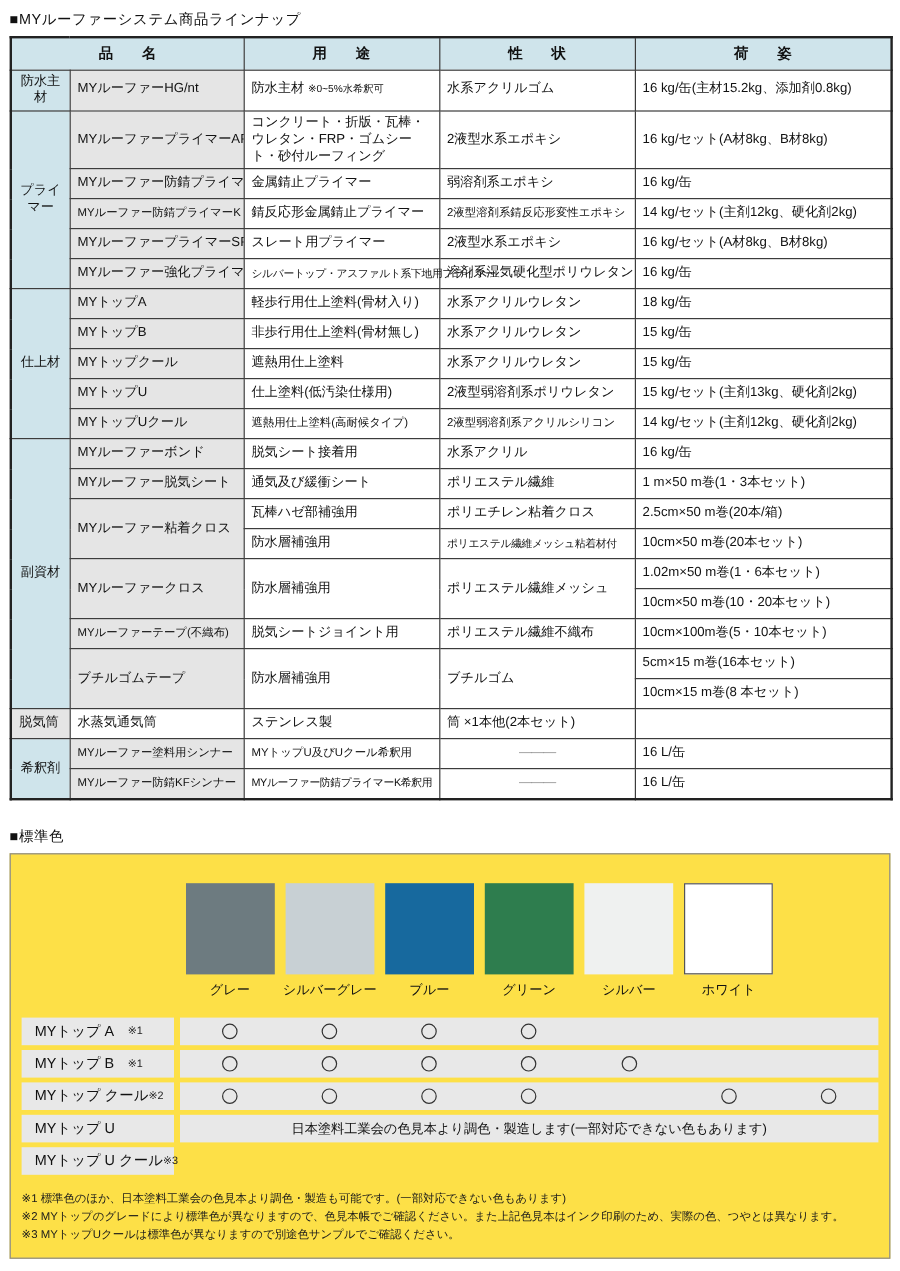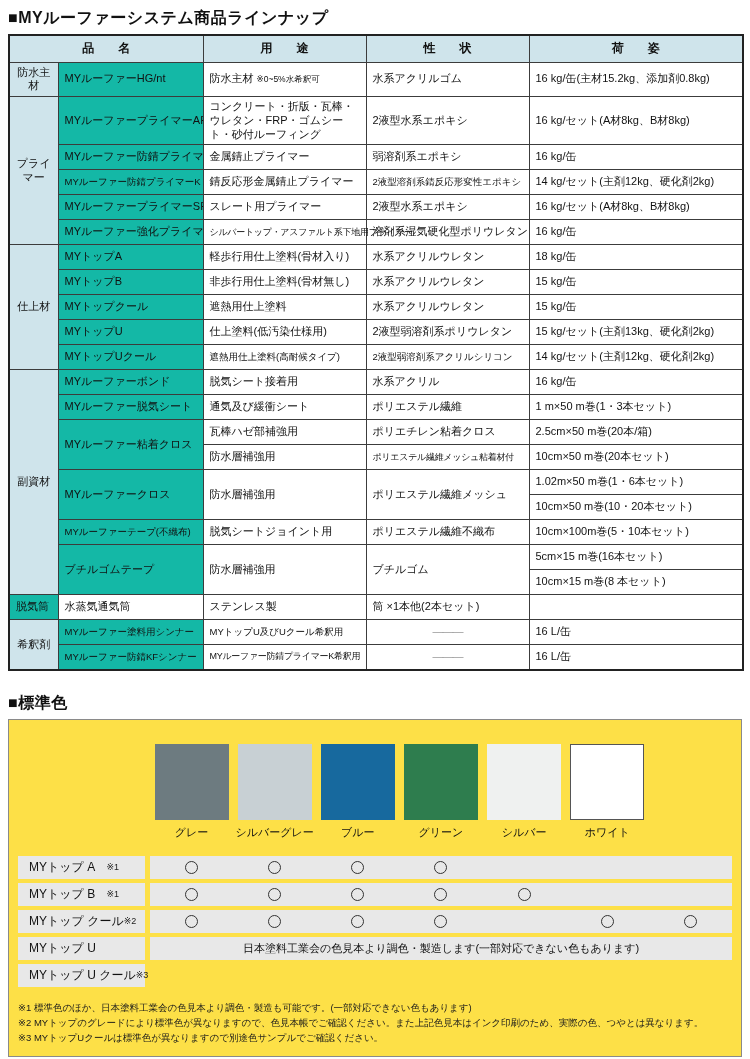--- a/index.html
+++ b/index.html
@@ -2,28 +2,28 @@
 <html><head>
 <meta charset="utf-8">
 <style>
   * { box-sizing: border-box; }
   html,body { margin:0; padding:0; background:#ffffff; }
   body {
     width:750px; height:1059px;
     font-family:"Liberation Sans","DejaVu Sans",sans-serif;
     color:#111; padding:8px; overflow:hidden;
   }
-  .sec-title { font-size:16px; font-weight:bold; margin:0 0 5px 0; letter-spacing:0.5px; }
+  .sec-title { font-size:12px; font-weight:normal; margin:0 0 5px 0; letter-spacing:0.5px; }
 
   
   table.t { border-collapse:collapse; table-layout:fixed; width:734px; border:2px solid #222; }
   table.t th, table.t td { border:1px solid #3c3c3c; padding:3px 6px; font-size:11px; line-height:1.25; }
   table.t th { background:#cfe4eb; height:27px; font-size:12px; font-weight:bold; text-align:center; }
   td.cat { background:#cfe4eb; text-align:center; padding:2px 1px; font-size:10.5px; }
-  td.name { background:#14b8a6; font-size:10.5px; white-space:nowrap; overflow:hidden; padding-left:9px; }
+  td.name { background:#e5e5e5; font-size:10.5px; white-space:nowrap; overflow:hidden; padding-left:9px; }
   td.use  { padding-left:8px; }
   td.state{ padding-left:8px; white-space:nowrap; overflow:hidden; }
   td.pkg  { font-size:10.5px; white-space:nowrap; overflow:hidden; padding-left:11px; }
   .sm { font-size:9.5px !important; white-space:nowrap;margin-left:38px; }
   .xs { font-size:9px !important; white-space:nowrap; letter-spacing:-0.3px; }
   .note-sm { font-size:8.5px; }
   .dash { color:#999; display:block; text-align:center; letter-spacing:-1px; }
   table.t tbody tr { height:25px; }
 
   

